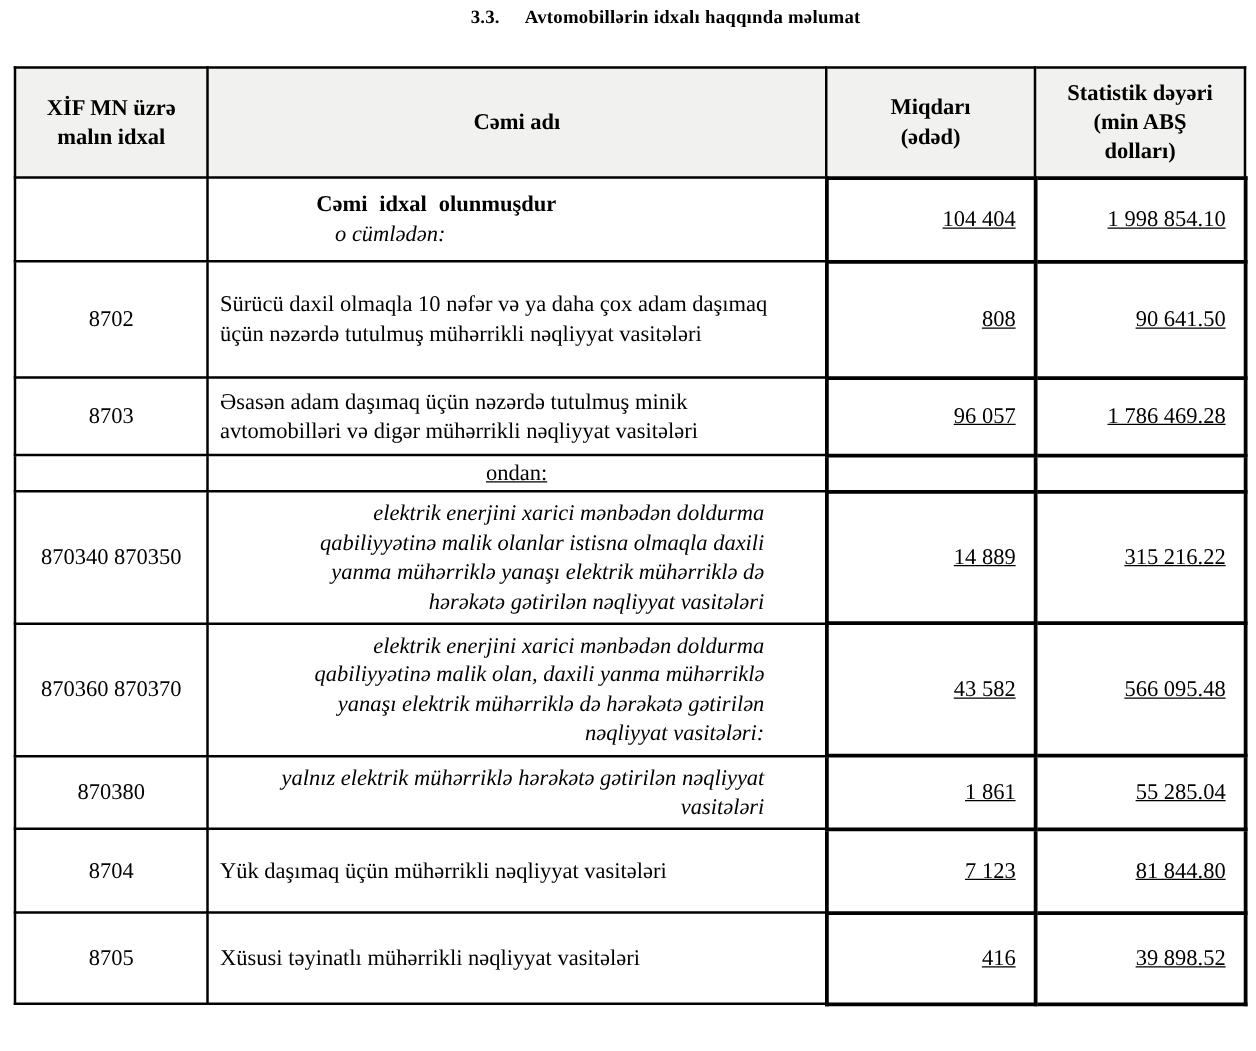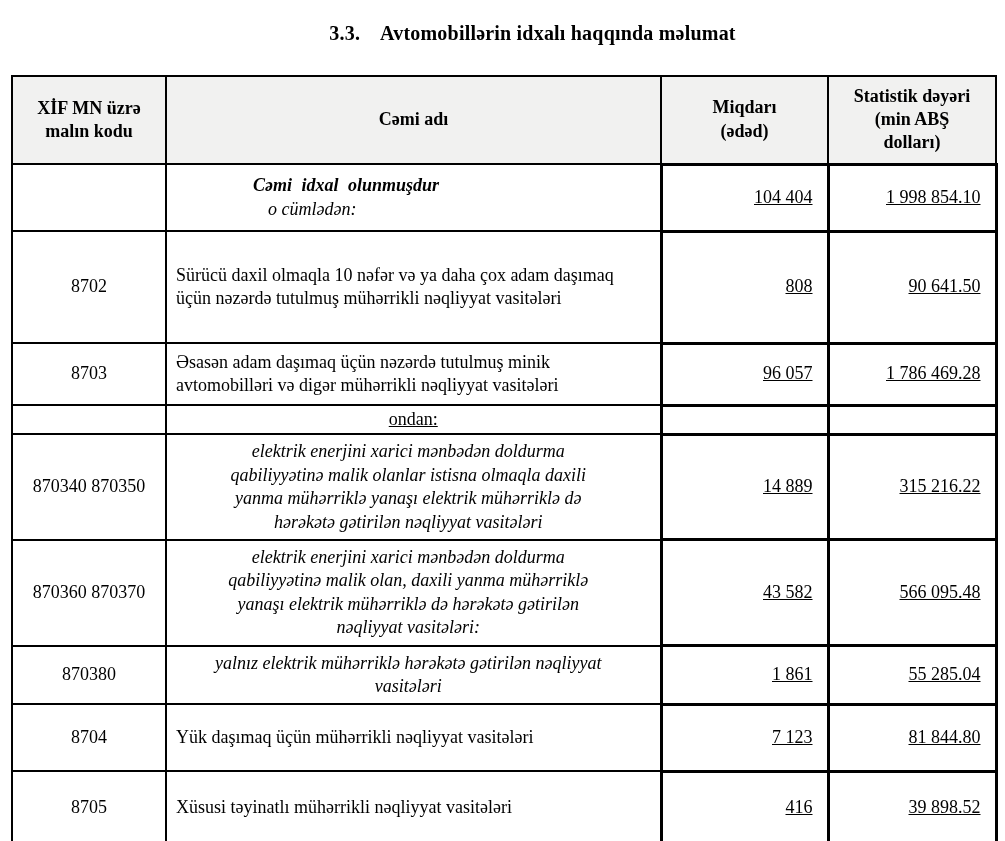--- a/index.html
+++ b/index.html
@@ -10,23 +10,23 @@
     font-family: "Liberation Serif", "DejaVu Serif", serif;
   }
   .page {
     position: relative;
     width: 1005px;
     height: 841px;
     background: #ffffff;
     overflow: hidden;
   }
   .doc-title {
-    margin: 22px 0 0 60px;
+    margin: 6px 0 0 60px;
     text-align: center;
-    font-size: 20px;
+    font-size: 15px;
     font-weight: bold;
     letter-spacing: 0.2px;
   }
   .doc-title .title-num { margin-right: 20px; }
 
   table.imports {
     border-collapse: collapse;
     table-layout: fixed;
     width: 984px;
     margin: 30px 0 0 11px;
@@ -45,26 +45,26 @@
     padding: 4px 6px;
   }
   td { padding: 5px 8px; background: #ffffff; }
 
   td.code-cell { text-align: center; padding-left: 2px; padding-right: 2px; }
 
   td.name-cell.normal { text-align: left; padding-left: 9px; padding-right: 12px; }
   td.name-cell.section { text-align: center; padding-top: 2px; padding-bottom: 2px; text-decoration: underline; }
   td.name-cell.italic {
     font-style: italic;
-    text-align: center;
+    text-align: right;
     padding-left: 38px;
     padding-right: 48px;
   }
   td.name-cell.total { text-align: left; }
-  .total-main { font-weight: bold; padding-left: 78px; word-spacing: 5px; font-style: italic; }
+  .total-main { font-weight: bold; padding-left: 78px; word-spacing: 5px; }
   .total-sub  { font-style: italic; padding-left: 93px; }
 
   td.qty-cell, td.value-cell {
     text-align: right;
     padding-right: 14px;
     border-width: 3px;
     text-decoration: underline;
   }
   thead th { border-width: 2px; }
 </style>
@@ -80,21 +80,21 @@
     <colgroup>
         <col style="width: 154px;">
         <col style="width: 495px;">
         <col style="width: 167px;">
         <col style="width: 168px;">
       </colgroup>
     <thead>
       <tr style="height: 88px;">
           <th>
             <div>XİF MN üzrə</div>
-            <div>malın kodu</div>
+            <div>malın idxal</div>
           </th>
           <th>
             <div>Cəmi adı</div>
           </th>
           <th>
             <div>Miqdarı</div>
             <div>(ədəd)</div>
           </th>
           <th>
             <div>Statistik dəyəri</div>
@@ -106,21 +106,21 @@
     <tbody>
         <tr style="height: 67px;">
           <td class="code-cell"></td>
           <td class="name-cell total">
             <div class="total-main">Cəmi idxal olunmuşdur</div>
             <div class="total-sub">o cümlədən:</div>
           </td>
           <td class="qty-cell">104 404</td>
           <td class="value-cell">1 998 854.10</td>
         </tr>
-        <tr style="height: 112px;">
+        <tr style="height: 93px;">
           <td class="code-cell">8702</td>
           <td class="name-cell normal">Sürücü daxil olmaqla 10 nəfər və ya daha çox adam daşımaq üçün nəzərdə tutulmuş mühərrikli nəqliyyat vasitələri</td>
           <td class="qty-cell">808</td>
           <td class="value-cell">90 641.50</td>
         </tr>
         <tr style="height: 62px;">
           <td class="code-cell">8703</td>
           <td class="name-cell normal">Əsasən adam daşımaq üçün nəzərdə tutulmuş minik avtomobilləri və digər mühərrikli nəqliyyat vasitələri</td>
           <td class="qty-cell">96 057</td>
           <td class="value-cell">1 786 469.28</td>

